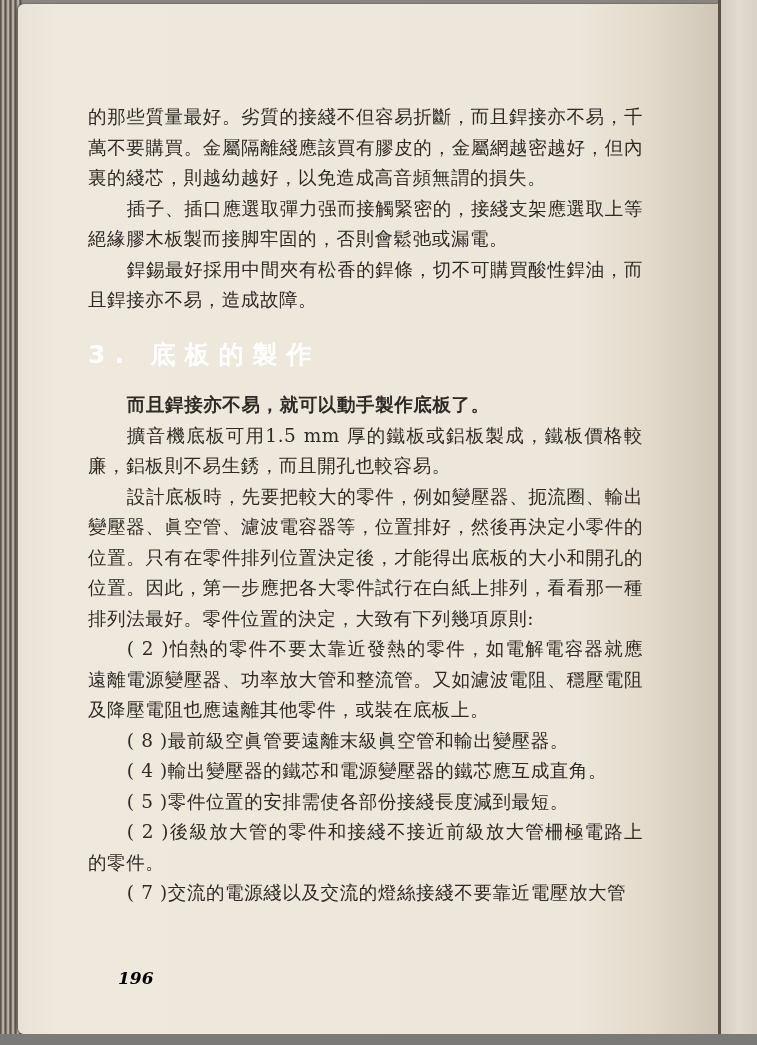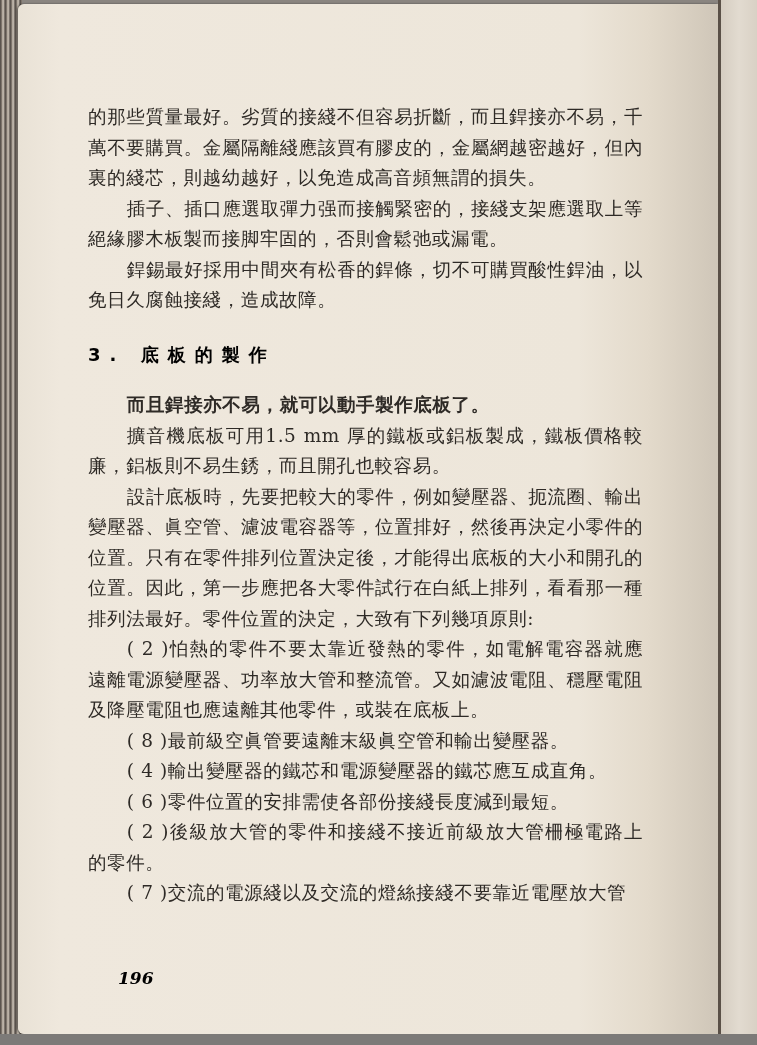--- a/index.html
+++ b/index.html
@@ -30,49 +30,49 @@
   }
   .content {
     position:absolute; left:88px; top:102px; width:555px;
     color:#2e2a26; font-size:18.5px; letter-spacing:0.6px;
   }
   .content p { margin:0; line-height:30.5px; text-align:justify; }
   .indent { text-indent:2.1em; }
   .item { text-indent:2.1em; }
   .title {
     text-align:center; font-family:"DejaVu Sans", sans-serif; font-weight:bold;
-    font-size:18px; letter-spacing:9px; margin:24px 0 20px 0 !important; color:#000000;
+    font-size:25px; letter-spacing:9px; margin:24px 0 20px 0 !important; color:#ffffff;
   }
   .bold { font-weight:bold; }
   .page-num {
     position:absolute; left:118px; top:968px; font-style:italic; font-weight:bold;
     font-family:"DejaVu Serif", serif; font-size:17px; color:#000000;
   }
 </style>
 </head>
 <body>
 
 <div class="page-stack"></div>
 <div class="page"></div>
 <div class="gutter"></div>
 <div class="next-page"></div>
 <div class="bottom-bar"></div>
 
 <div class="content">
   <p>的那些質量最好。劣質的接綫不但容易折斷，而且銲接亦不易，千萬不要購買。金屬隔離綫應該買有膠皮的，金屬網越密越好，但內裏的綫芯，則越幼越好，以免造成高音頻無謂的損失。</p>
   <p class="indent">插子、插口應選取彈力强而接觸緊密的，接綫支架應選取上等絕緣膠木板製而接脚牢固的，否則會鬆弛或漏電。</p>
-  <p class="indent">銲錫最好採用中間夾有松香的銲條，切不可購買酸性銲油，以免日久腐蝕接綫，造成故障。</p>
+  <p class="indent">銲錫最好採用中間夾有松香的銲條，切不可購買酸性銲油，而且銲接亦不易，造成故障。</p>
 
   <p class="title">3. 底板的製作</p>
 
   <p class="indent bold">而且銲接亦不易，就可以動手製作底板了。</p>
   <p class="indent">擴音機底板可用1.5 mm 厚的鐵板或鋁板製成，鐵板價格較廉，鋁板則不易生銹，而且開孔也較容易。</p>
   <p class="indent">設計底板時，先要把較大的零件，例如變壓器、扼流圈、輸出變壓器、眞空管、濾波電容器等，位置排好，然後再決定小零件的位置。只有在零件排列位置決定後，才能得出底板的大小和開孔的位置。因此，第一步應把各大零件試行在白紙上排列，看看那一種排列法最好。零件位置的決定，大致有下列幾項原則:</p>
 
   <p class="item">( 2 )怕熱的零件不要太靠近發熱的零件，如電解電容器就應遠離電源變壓器、功率放大管和整流管。又如濾波電阻、穩壓電阻及降壓電阻也應遠離其他零件，或裝在底板上。</p>
   <p class="item">( 8 )最前級空眞管要遠離末級眞空管和輸出變壓器。</p>
   <p class="item">( 4 )輸出變壓器的鐵芯和電源變壓器的鐵芯應互成直角。</p>
-  <p class="item">( 6 )零件位置的安排需使各部份接綫長度減到最短。</p>
+  <p class="item">( 5 )零件位置的安排需使各部份接綫長度減到最短。</p>
   <p class="item">( 2 )後級放大管的零件和接綫不接近前級放大管柵極電路上的零件。</p>
   <p class="item">( 7 )交流的電源綫以及交流的燈絲接綫不要靠近電壓放大管</p>
 </div>
 
 <div class="page-num">196</div>
 
 </body></html>

